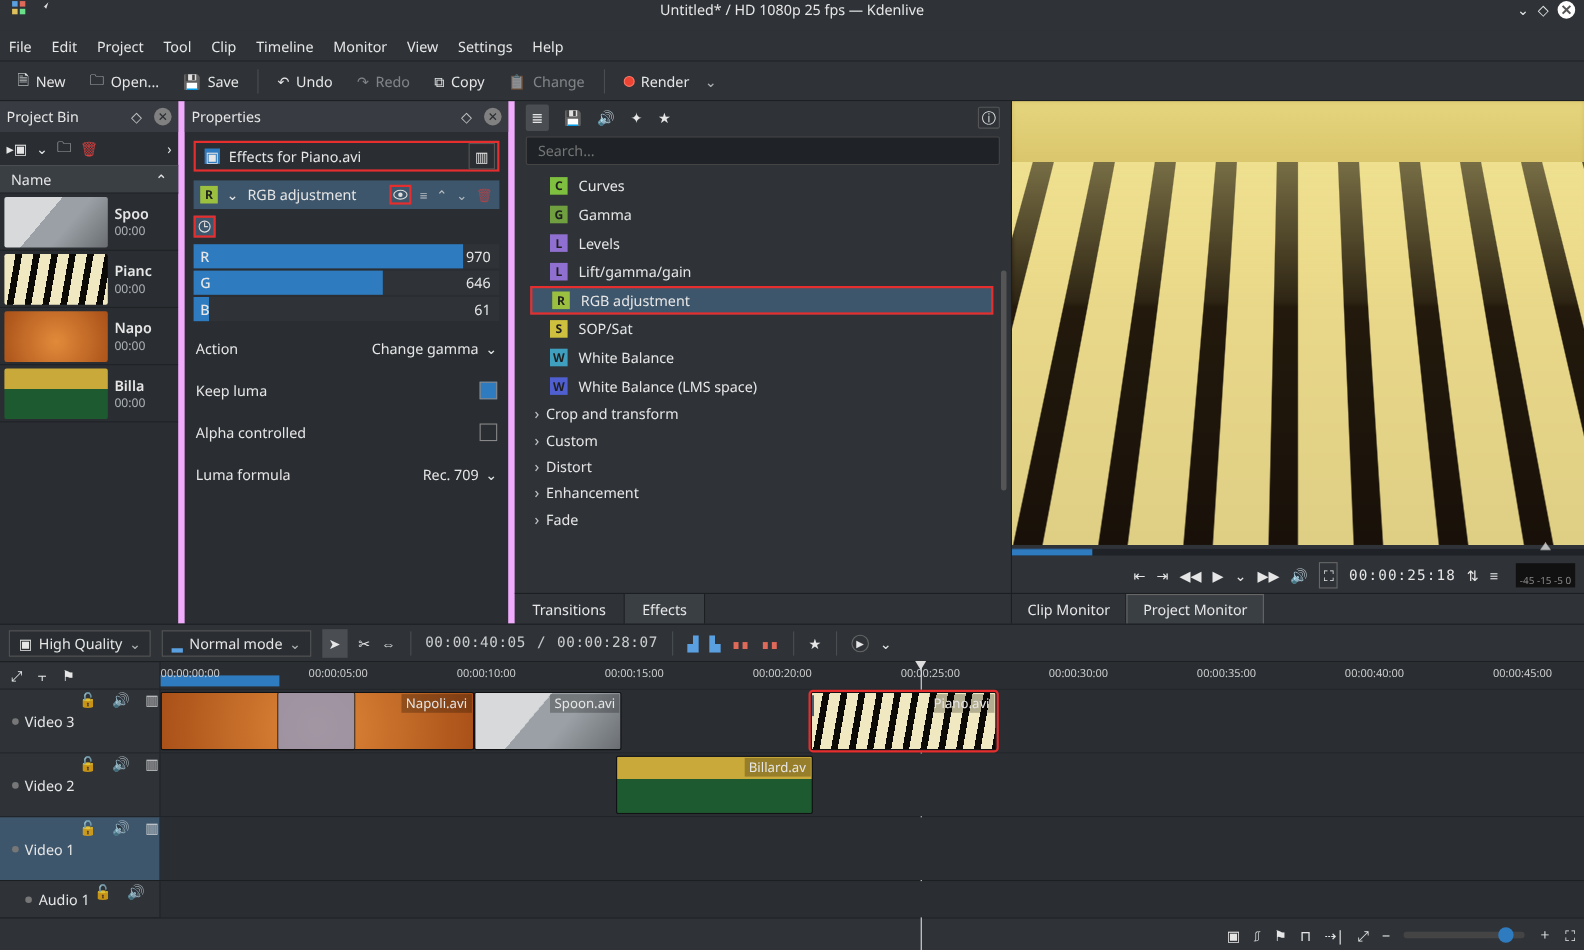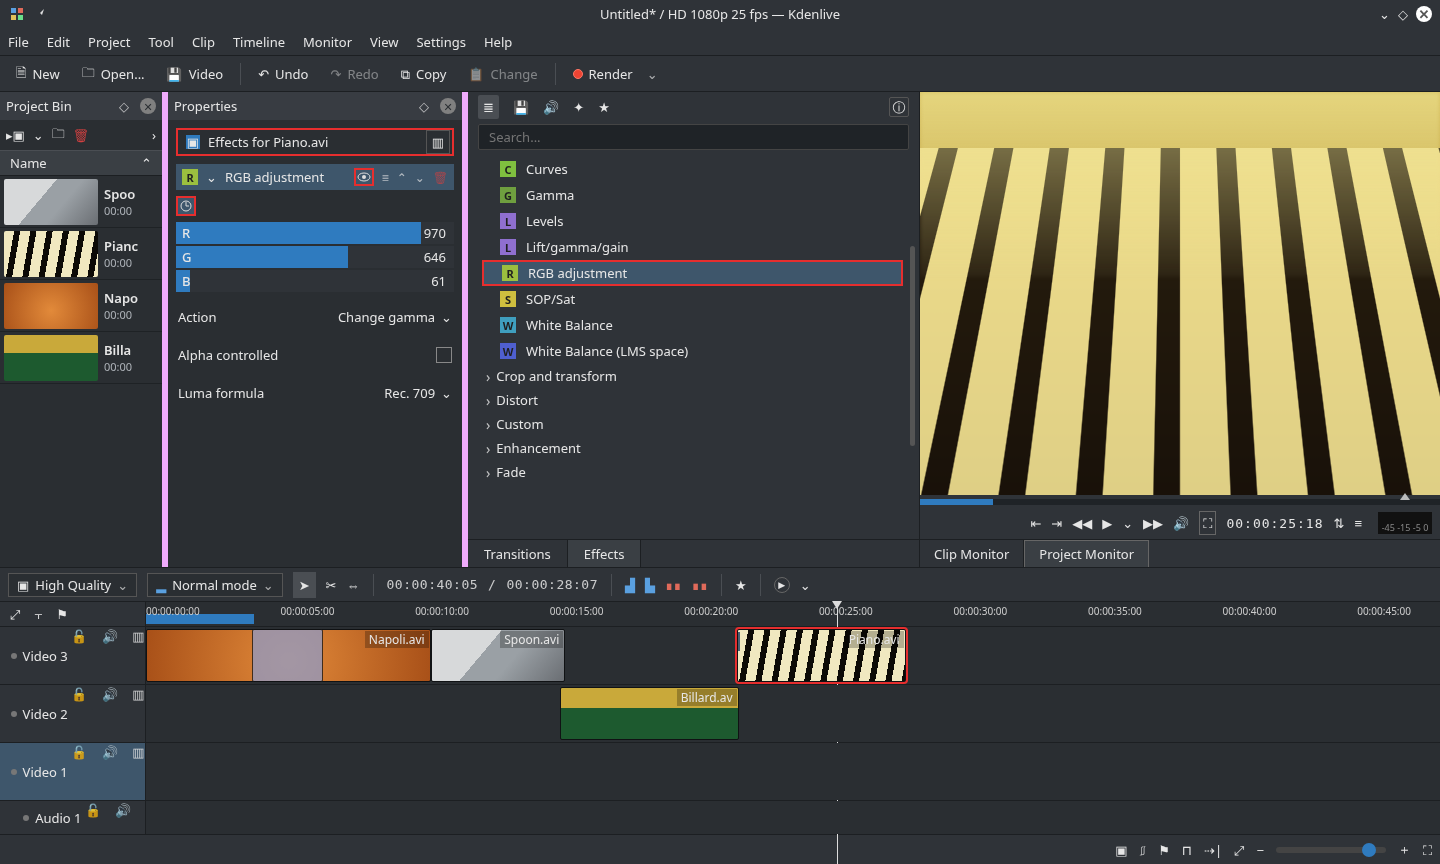--- a/index.html
+++ b/index.html
@@ -1,20 +1,20 @@
 <!DOCTYPE html>
 <html><head>
 <meta charset="utf-8">
 <style>
 *{margin:0;padding:0;box-sizing:border-box;font-family:"Noto Sans",Ubuntu,sans-serif;font-size:13px;color:#e6e6e6;user-select:none}
 body{background:#2a2e32;width:1440px;height:864px;overflow:hidden;display:flex;flex-direction:column}
 svg{display:block}
 
 
-.titlebar{height:28px;background:#2f3338;display:flex;align-items:center;position:relative}
+.titlebar{height:28px;background:#2f3338;display:flex;align-items:flex-start;position:relative}
 .tb-left{display:flex;gap:10px;padding-left:10px}
 .tb-title{position:absolute;left:50%;transform:translateX(-50%)}
 .tb-right{margin-left:auto;display:flex;gap:8px;padding-right:8px;align-items:center}
 .tb-close{width:16px;height:16px;border-radius:50%;background:#fff;color:#555;display:flex;align-items:center;justify-content:center;font-weight:bold}
 
 
 .menubar{height:28px;background:#2f3338;display:flex;align-items:center;padding:0 8px;gap:18px;border-bottom:1px solid #1c1f22}
 .menubar span{cursor:default}
 
 
@@ -191,21 +191,21 @@
   <div class="tbtn">
       <span>🗎</span>
       <span>New</span>
     </div>
   <div class="tbtn">
       <span>🗀</span>
       <span>Open...</span>
     </div>
   <div class="tbtn">
       <span>💾</span>
-      <span>Video</span>
+      <span>Save</span>
     </div>
   <div class="sep"></div>
   <div class="tbtn">
       <span>↶</span>
       <span>Undo</span>
     </div>
   <div class="tbtn disabled">
       <span>↷</span>
       <span>Redo</span>
     </div>
@@ -330,20 +330,24 @@
         </div>
       </div>
     <div class="prop-row">
       <span class="lab">Action</span>
       <span class="prop-sel">
           <span>Change gamma</span>
           <span>⌄</span>
         </span>
     </div>
     <div class="prop-row">
+      <span class="lab">Keep luma</span>
+      <span class="cb on"></span>
+    </div>
+    <div class="prop-row">
       <span class="lab">Alpha controlled</span>
       <span class="cb"></span>
     </div>
     <div class="prop-row">
       <span class="lab">Luma formula</span>
       <span class="prop-sel">
           <span>Rec. 709</span>
           <span>⌄</span>
         </span>
     </div>
@@ -392,24 +396,24 @@
           <span>White Balance</span>
         </div>
         <div class="fx-leaf">
           <span class="c-badge" style="background:#4f5fcf">W</span>
           <span>White Balance (LMS space)</span>
         </div>
         <div class="fx-cat">
           <span>Crop and transform</span>
         </div>
         <div class="fx-cat">
+          <span>Custom</span>
+        </div>
+        <div class="fx-cat">
           <span>Distort</span>
-        </div>
-        <div class="fx-cat">
-          <span>Custom</span>
         </div>
         <div class="fx-cat">
           <span>Enhancement</span>
         </div>
         <div class="fx-cat">
           <span>Fade</span>
         </div>
       </div>
     <div class="fxp-tabs">
       <div>Transitions</div>

